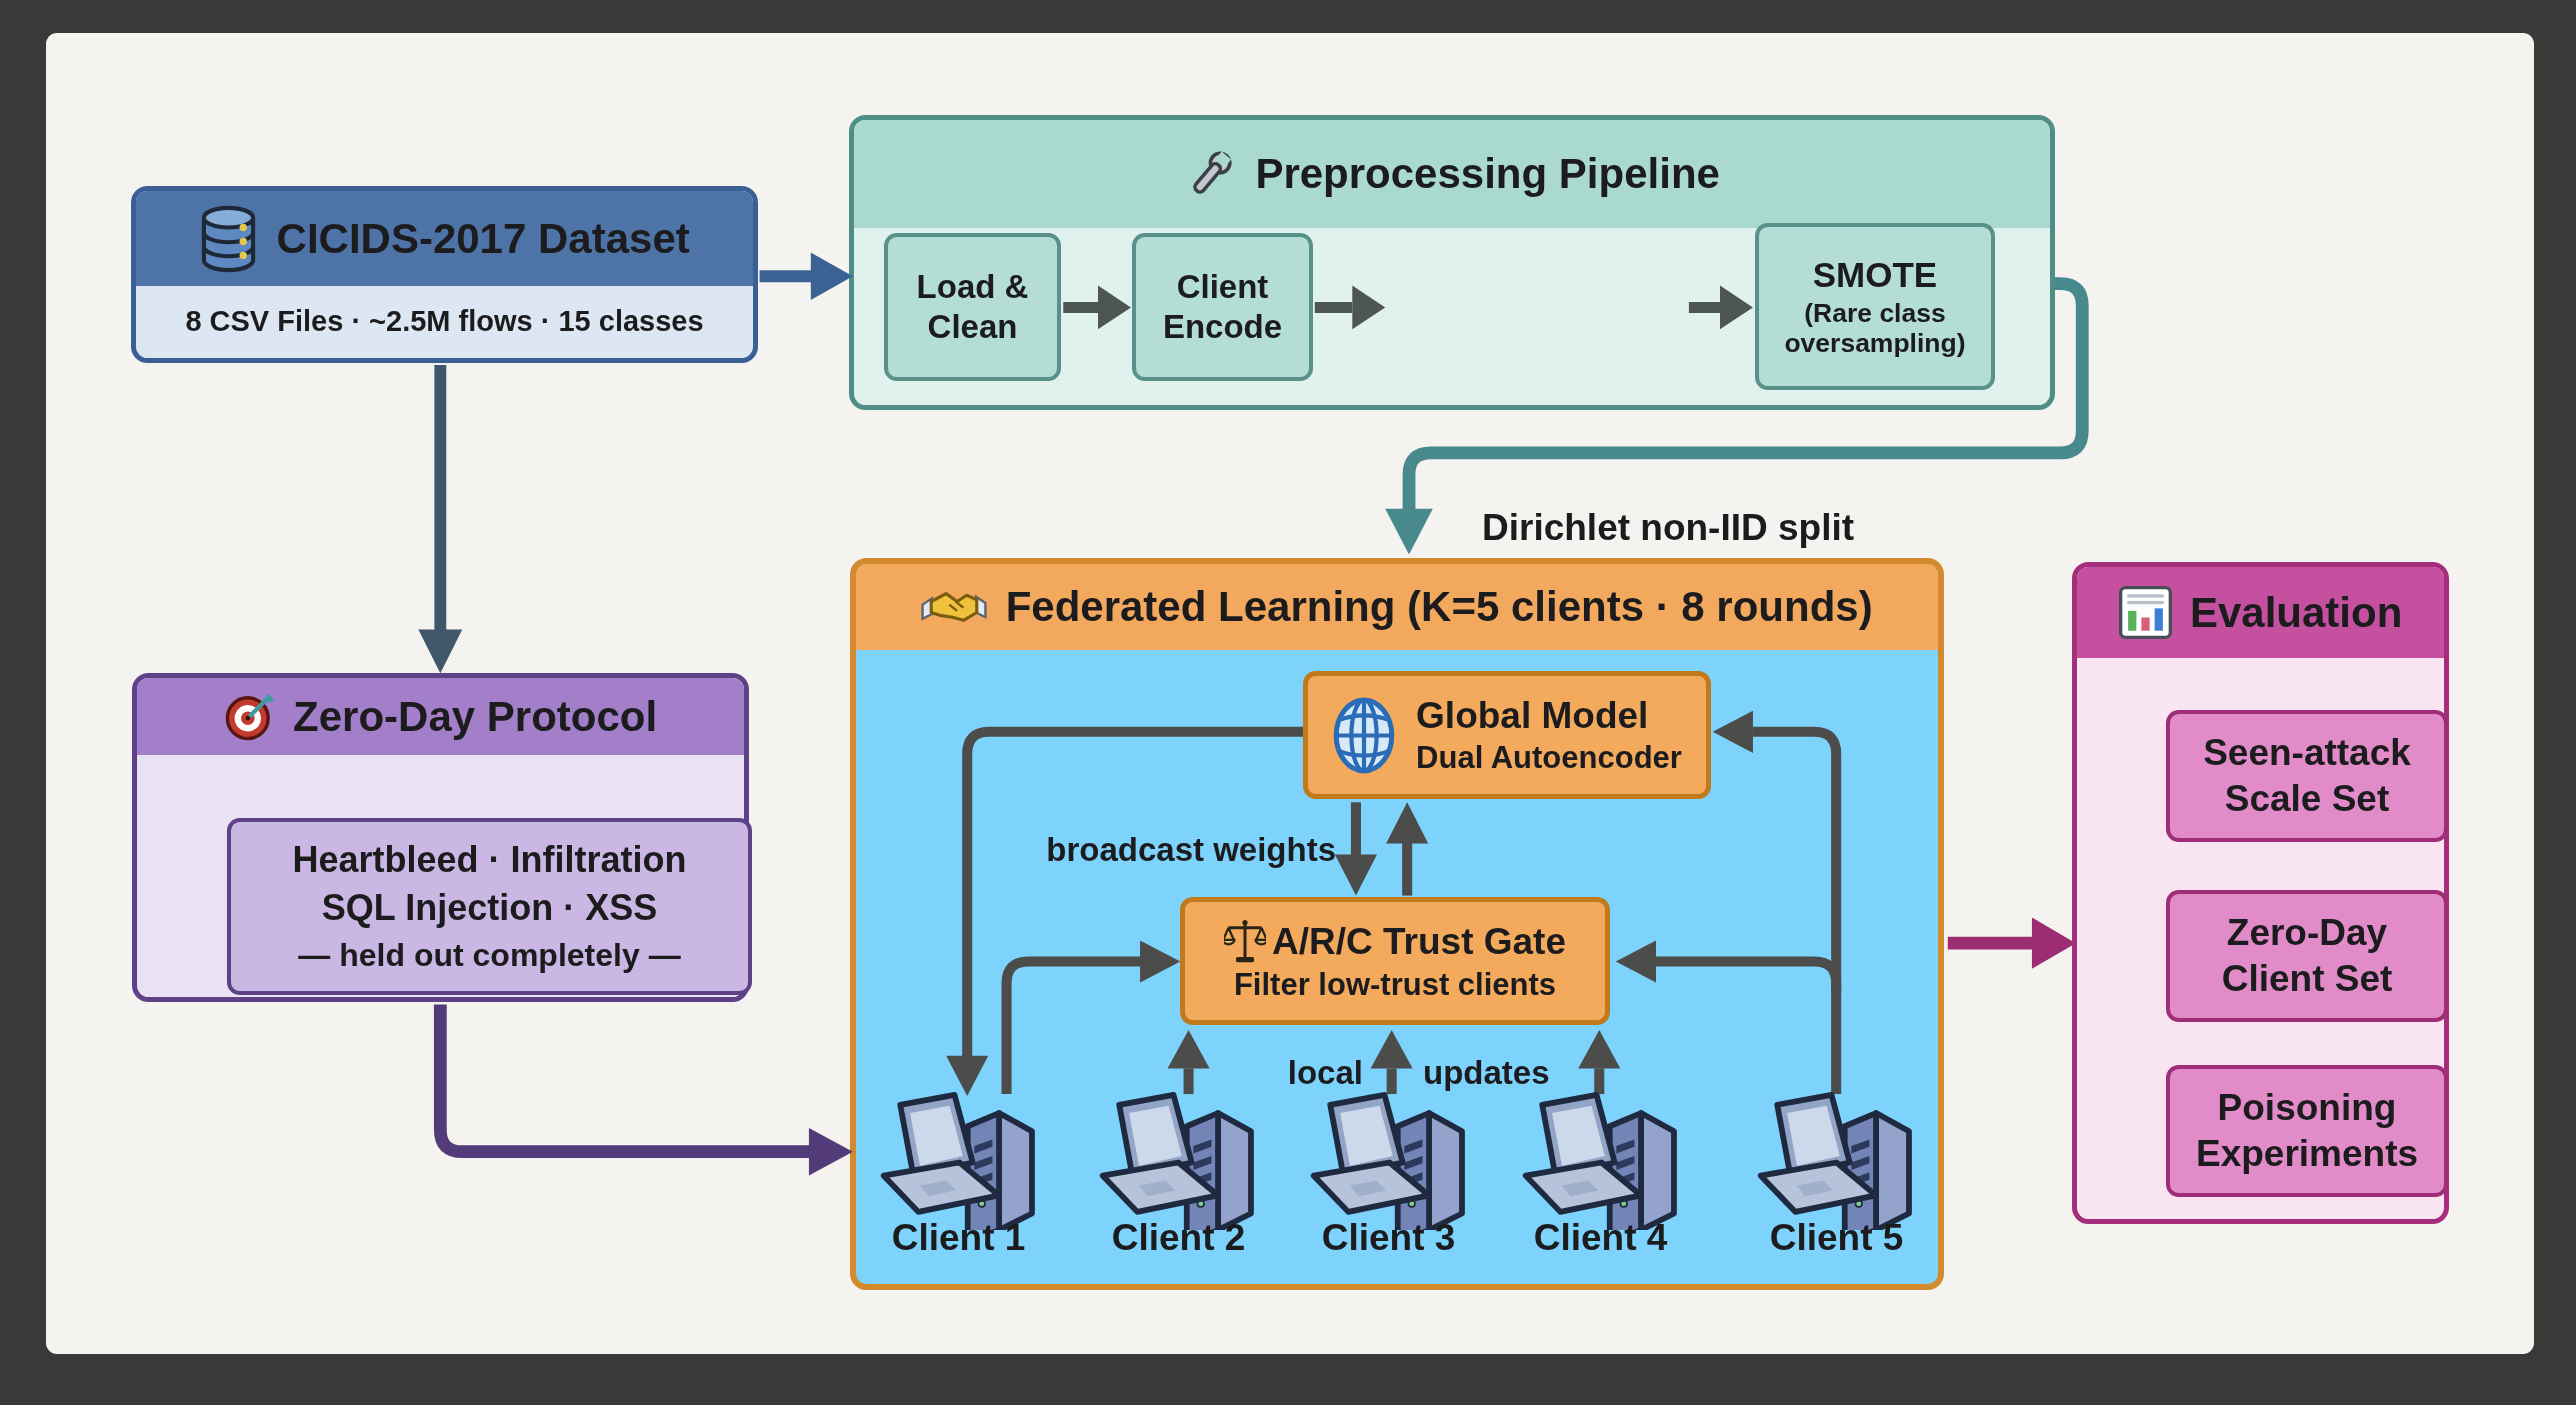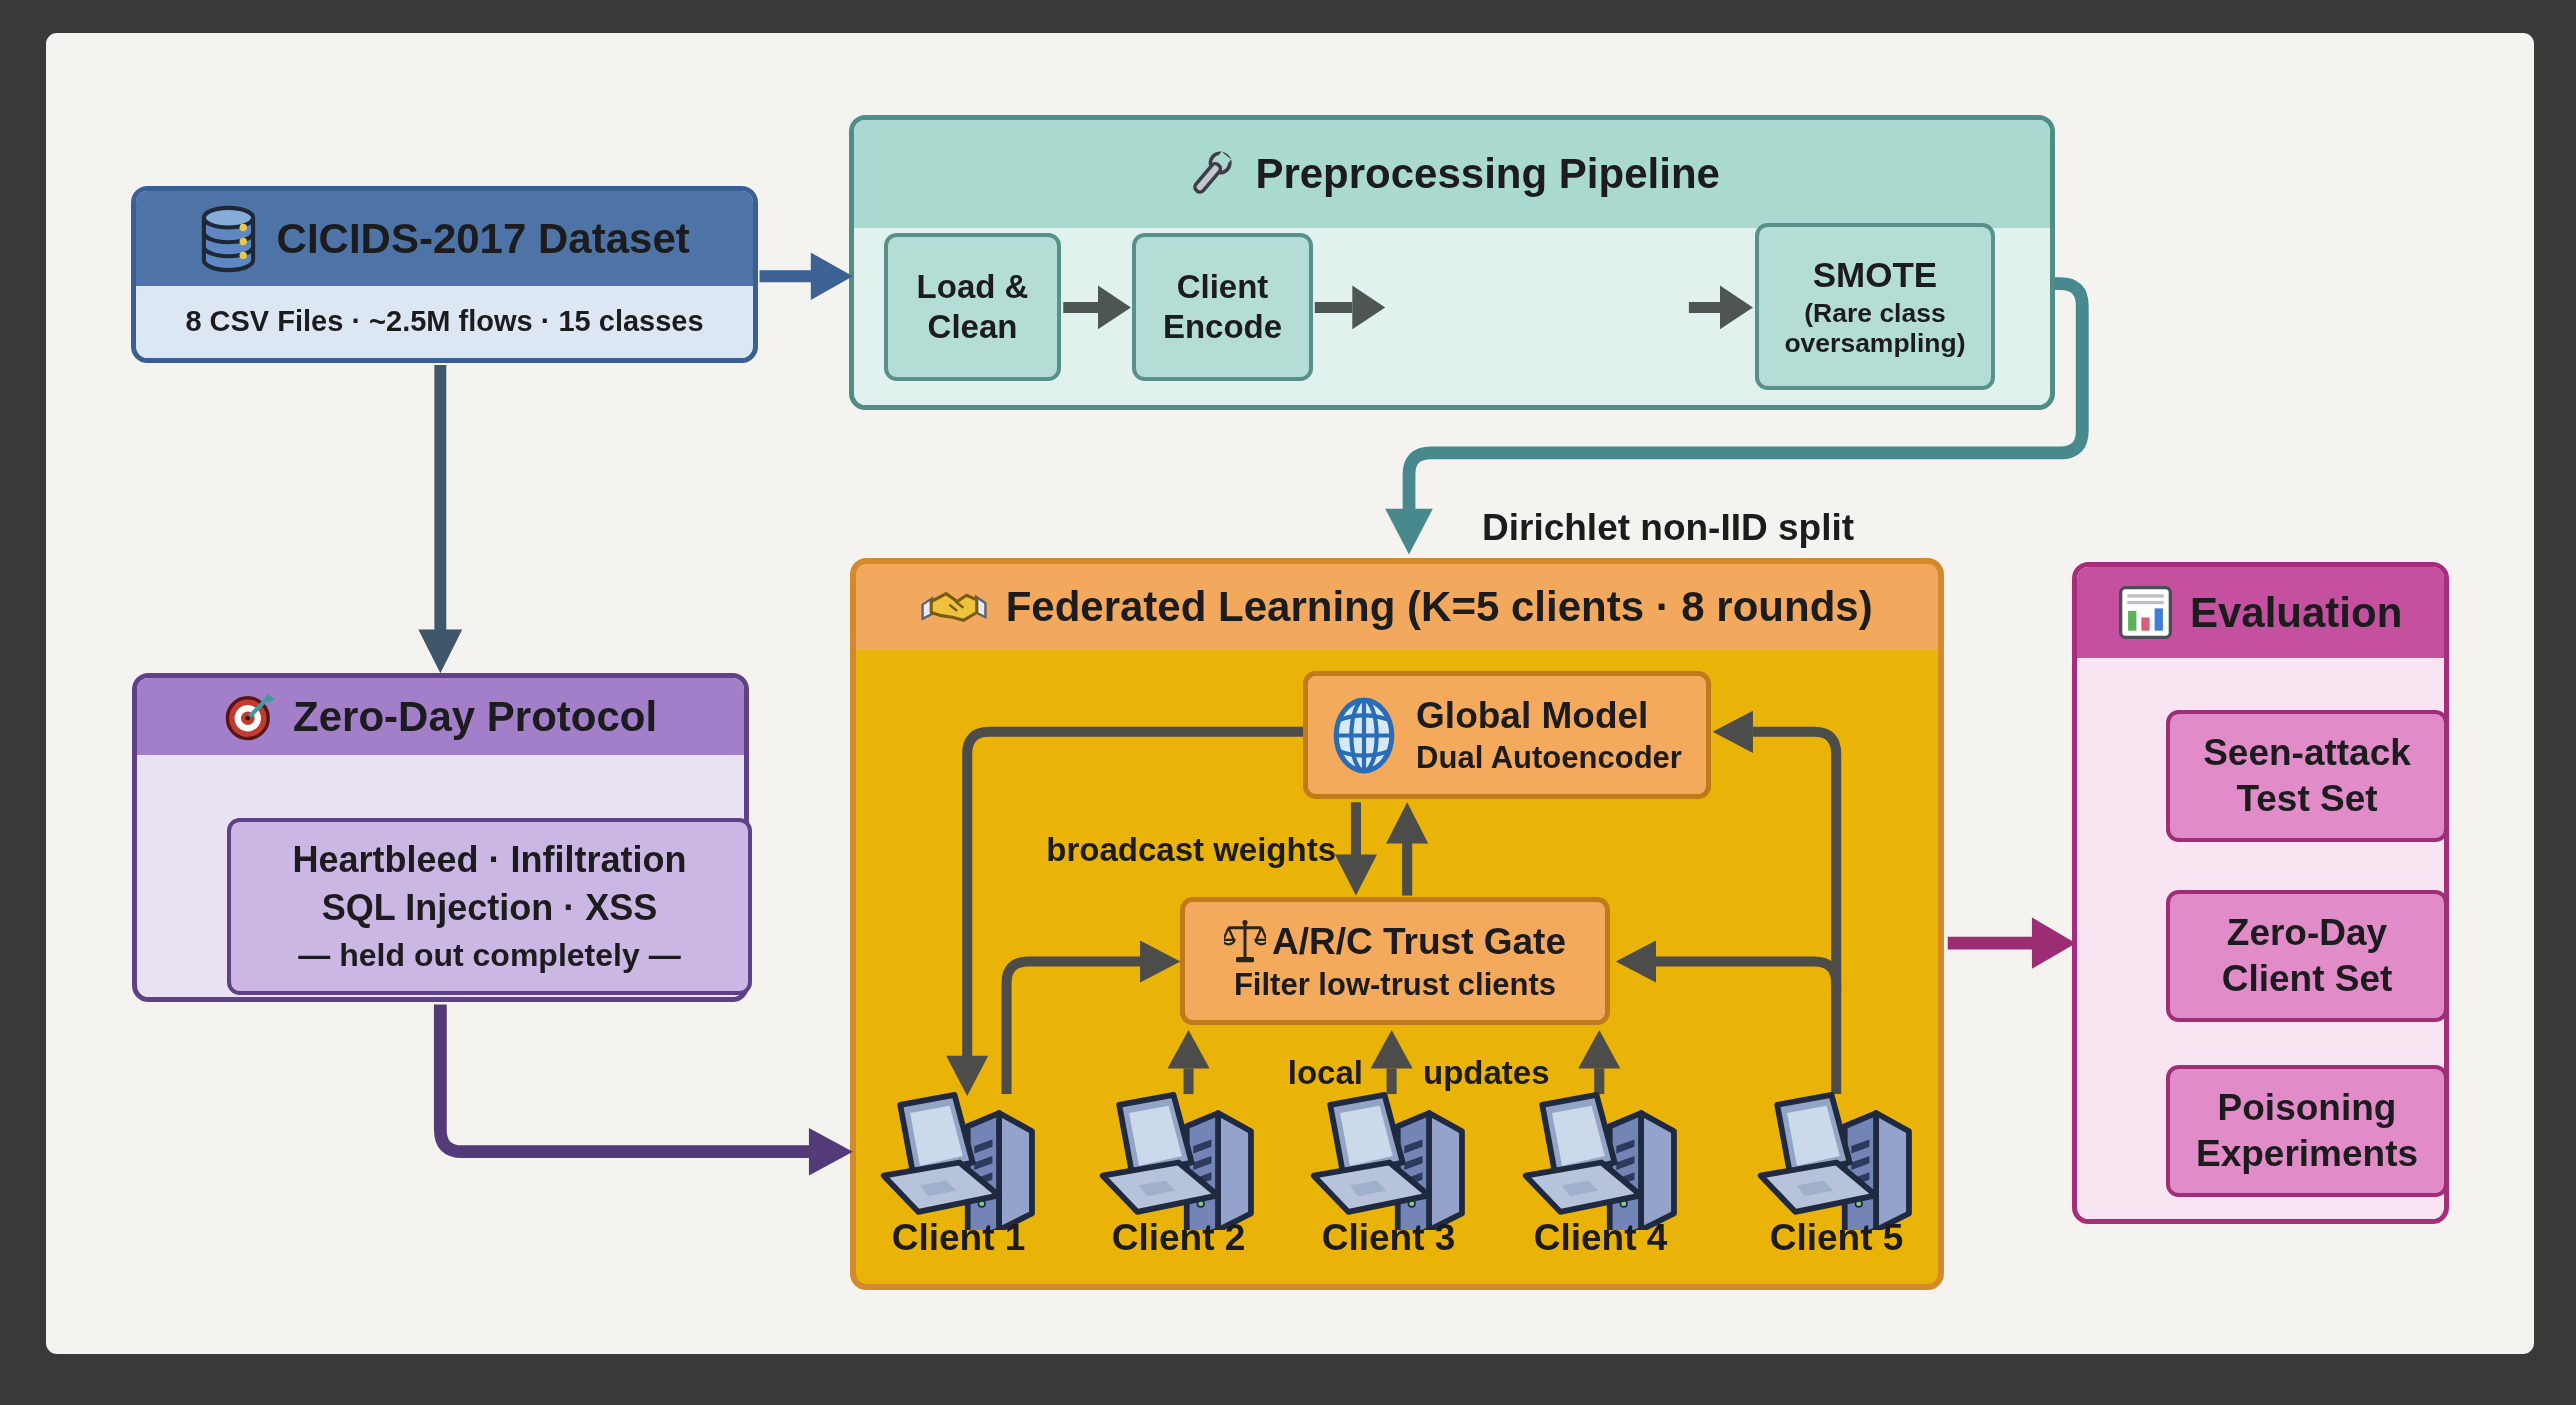--- a/index.html
+++ b/index.html
@@ -27,21 +27,21 @@
   
   .p-zeroday{left:132px;top:673px;width:617px;height:329px;border:5.5px solid #5e4187;background:#e9e2f2;}
   .p-zeroday .panel-header{height:77px;background:#a37fca;}
   .p-zeroday .title{font-size:42px;font-weight:bold;}
   .zd-inner{position:absolute;left:181px;top:785px;width:525px;height:177px;background:#cab7e3;
             border:4.6px solid #5e4187;border-radius:12.8px;display:flex;flex-direction:column;
             align-items:center;justify-content:center;z-index:3;box-sizing:border-box;}
   .zd-inner .l{font-size:36px;font-weight:600;line-height:1.35;}
   .zd-inner .l3{font-size:32px;font-weight:600;line-height:1.4;}
   
-  .p-fed{left:850px;top:558px;width:1094px;height:732px;border:6.4px solid #d28a2c;background:#eab308;}
+  .p-fed{left:850px;top:558px;width:1094px;height:732px;border:6.4px solid #d28a2c;background:#7dd3fc;}
   .p-fed .panel-header{height:86px;background:#f3a95d;}
   .p-fed .title{font-size:42px;font-weight:bold;}
   .orange-box{position:absolute;background:#f4aa5c;border:5.5px solid #c0791b;border-radius:12.8px;
               box-sizing:border-box;z-index:3;display:flex;align-items:center;justify-content:center;}
   .gm-text{display:flex;flex-direction:column;justify-content:center;line-height:1.25;}
   .gm-text .t1{font-size:37px;font-weight:bold;}
   .gm-text .t2{font-size:31px;font-weight:600;}
   .tg-col{display:flex;flex-direction:column;align-items:center;line-height:1.25;}
   .tg-row{display:flex;align-items:center;gap:6px;font-size:37px;font-weight:bold;}
   .tg-sub{font-size:31px;font-weight:600;}
@@ -299,21 +299,21 @@
           <rect x="10" y="10" width="44" height="4" fill="#b9bfc6"></rect>
           <rect x="10" y="18" width="44" height="4" fill="#b9bfc6"></rect>
           <rect x="11" y="30" width="10" height="24" fill="#59b35a"></rect>
           <rect x="27" y="38" width="10" height="16" fill="#d95f79"></rect>
           <rect x="43" y="27" width="10" height="27" fill="#3d7fd4"></rect>
         </svg>
         <span class="title">Evaluation</span>
       </div>
     </div>
     <div class="eval-item preline" style="top:677px;">Seen-attack
-Test Set</div>
+Scale Set</div>
     <div class="eval-item preline" style="top:857px;">Zero-Day
 Client Set</div>
     <div class="eval-item preline" style="top:1032px;">Poisoning
 Experiments</div>
 
   </div>
 </div>
 
 
 </body></html>

